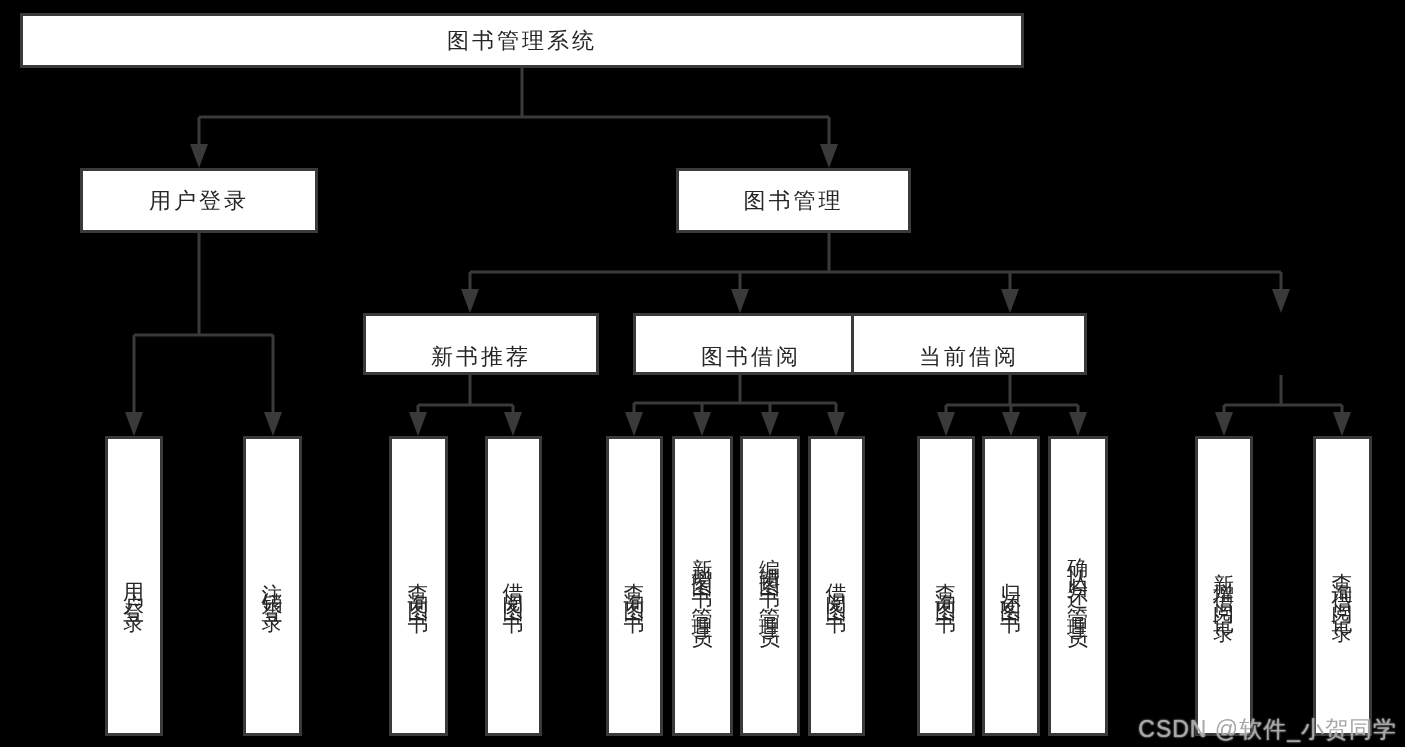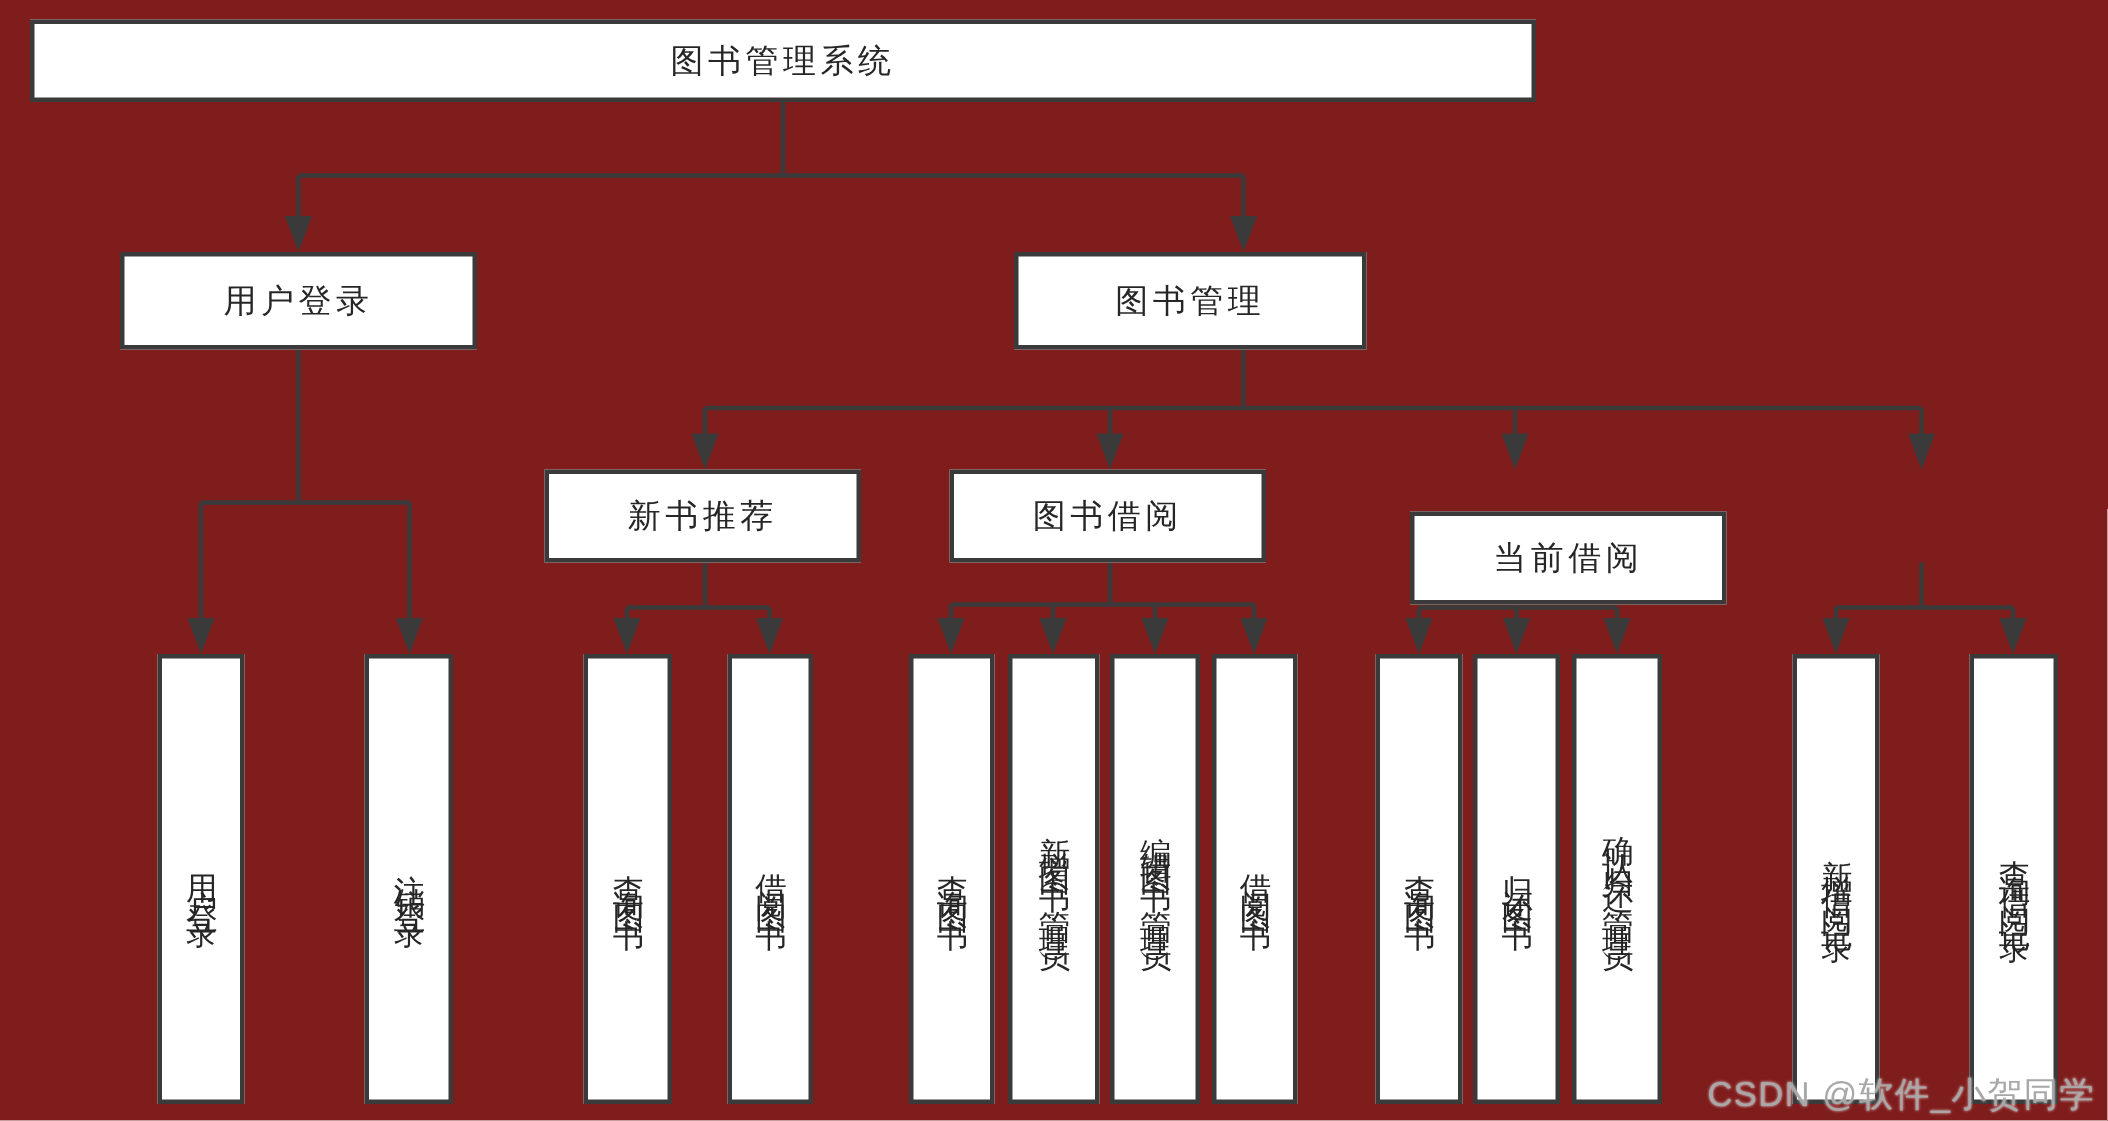--- a/index.html
+++ b/index.html
@@ -4,21 +4,21 @@
 <style>
   :root {
     --line: #3a3a3a;
     --text: #262626;
   }
   html, body { margin: 0; padding: 0; background: #ffffff; }
   .canvas {
     position: relative;
     width: 1405px;
     height: 747px;
-    background: #7f1d1d;
+    background: #000000;
     font-family: "Liberation Sans", sans-serif;
     overflow: hidden;
   }
   .connector-layer {
     position: absolute;
     left: 0; top: 0;
     width: 1405px; height: 747px;
   }
   .box {
     position: absolute;
@@ -31,24 +31,24 @@
     color: var(--text);
   }
   .h-label {
     font-size: 22px;
     letter-spacing: 3px;
     white-space: nowrap;
   }
   .root-box   { left: 20px;   top: 13px;  width: 1004px; height: 55px; }
   .l2-box-0   { left: 80px;   top: 168px; width: 238px;  height: 65px; }
   .l2-box-1   { left: 676px;  top: 168px; width: 235px;  height: 65px; }
-  .l3-box     { top: 313px; width: 211px; height: 62px; }
+  .l3-box     { top: 313px; width: 236px; height: 62px; align-items: flex-end; }
   .l3-box-0   { left: 363px; }
   .l3-box-1   { left: 633px; }
-  .l3-box-2   { left: 940px; margin-top: 28px; }
+  .l3-box-2   { left: 851px; }
   .l3-box-3   { left: 1174px; }
   .leaf {
     top: 436px;
     height: 300px;
   }
   .leaf span {
     writing-mode: vertical-rl;
     text-orientation: mixed;
     font-size: 21px;
     line-height: 1;

